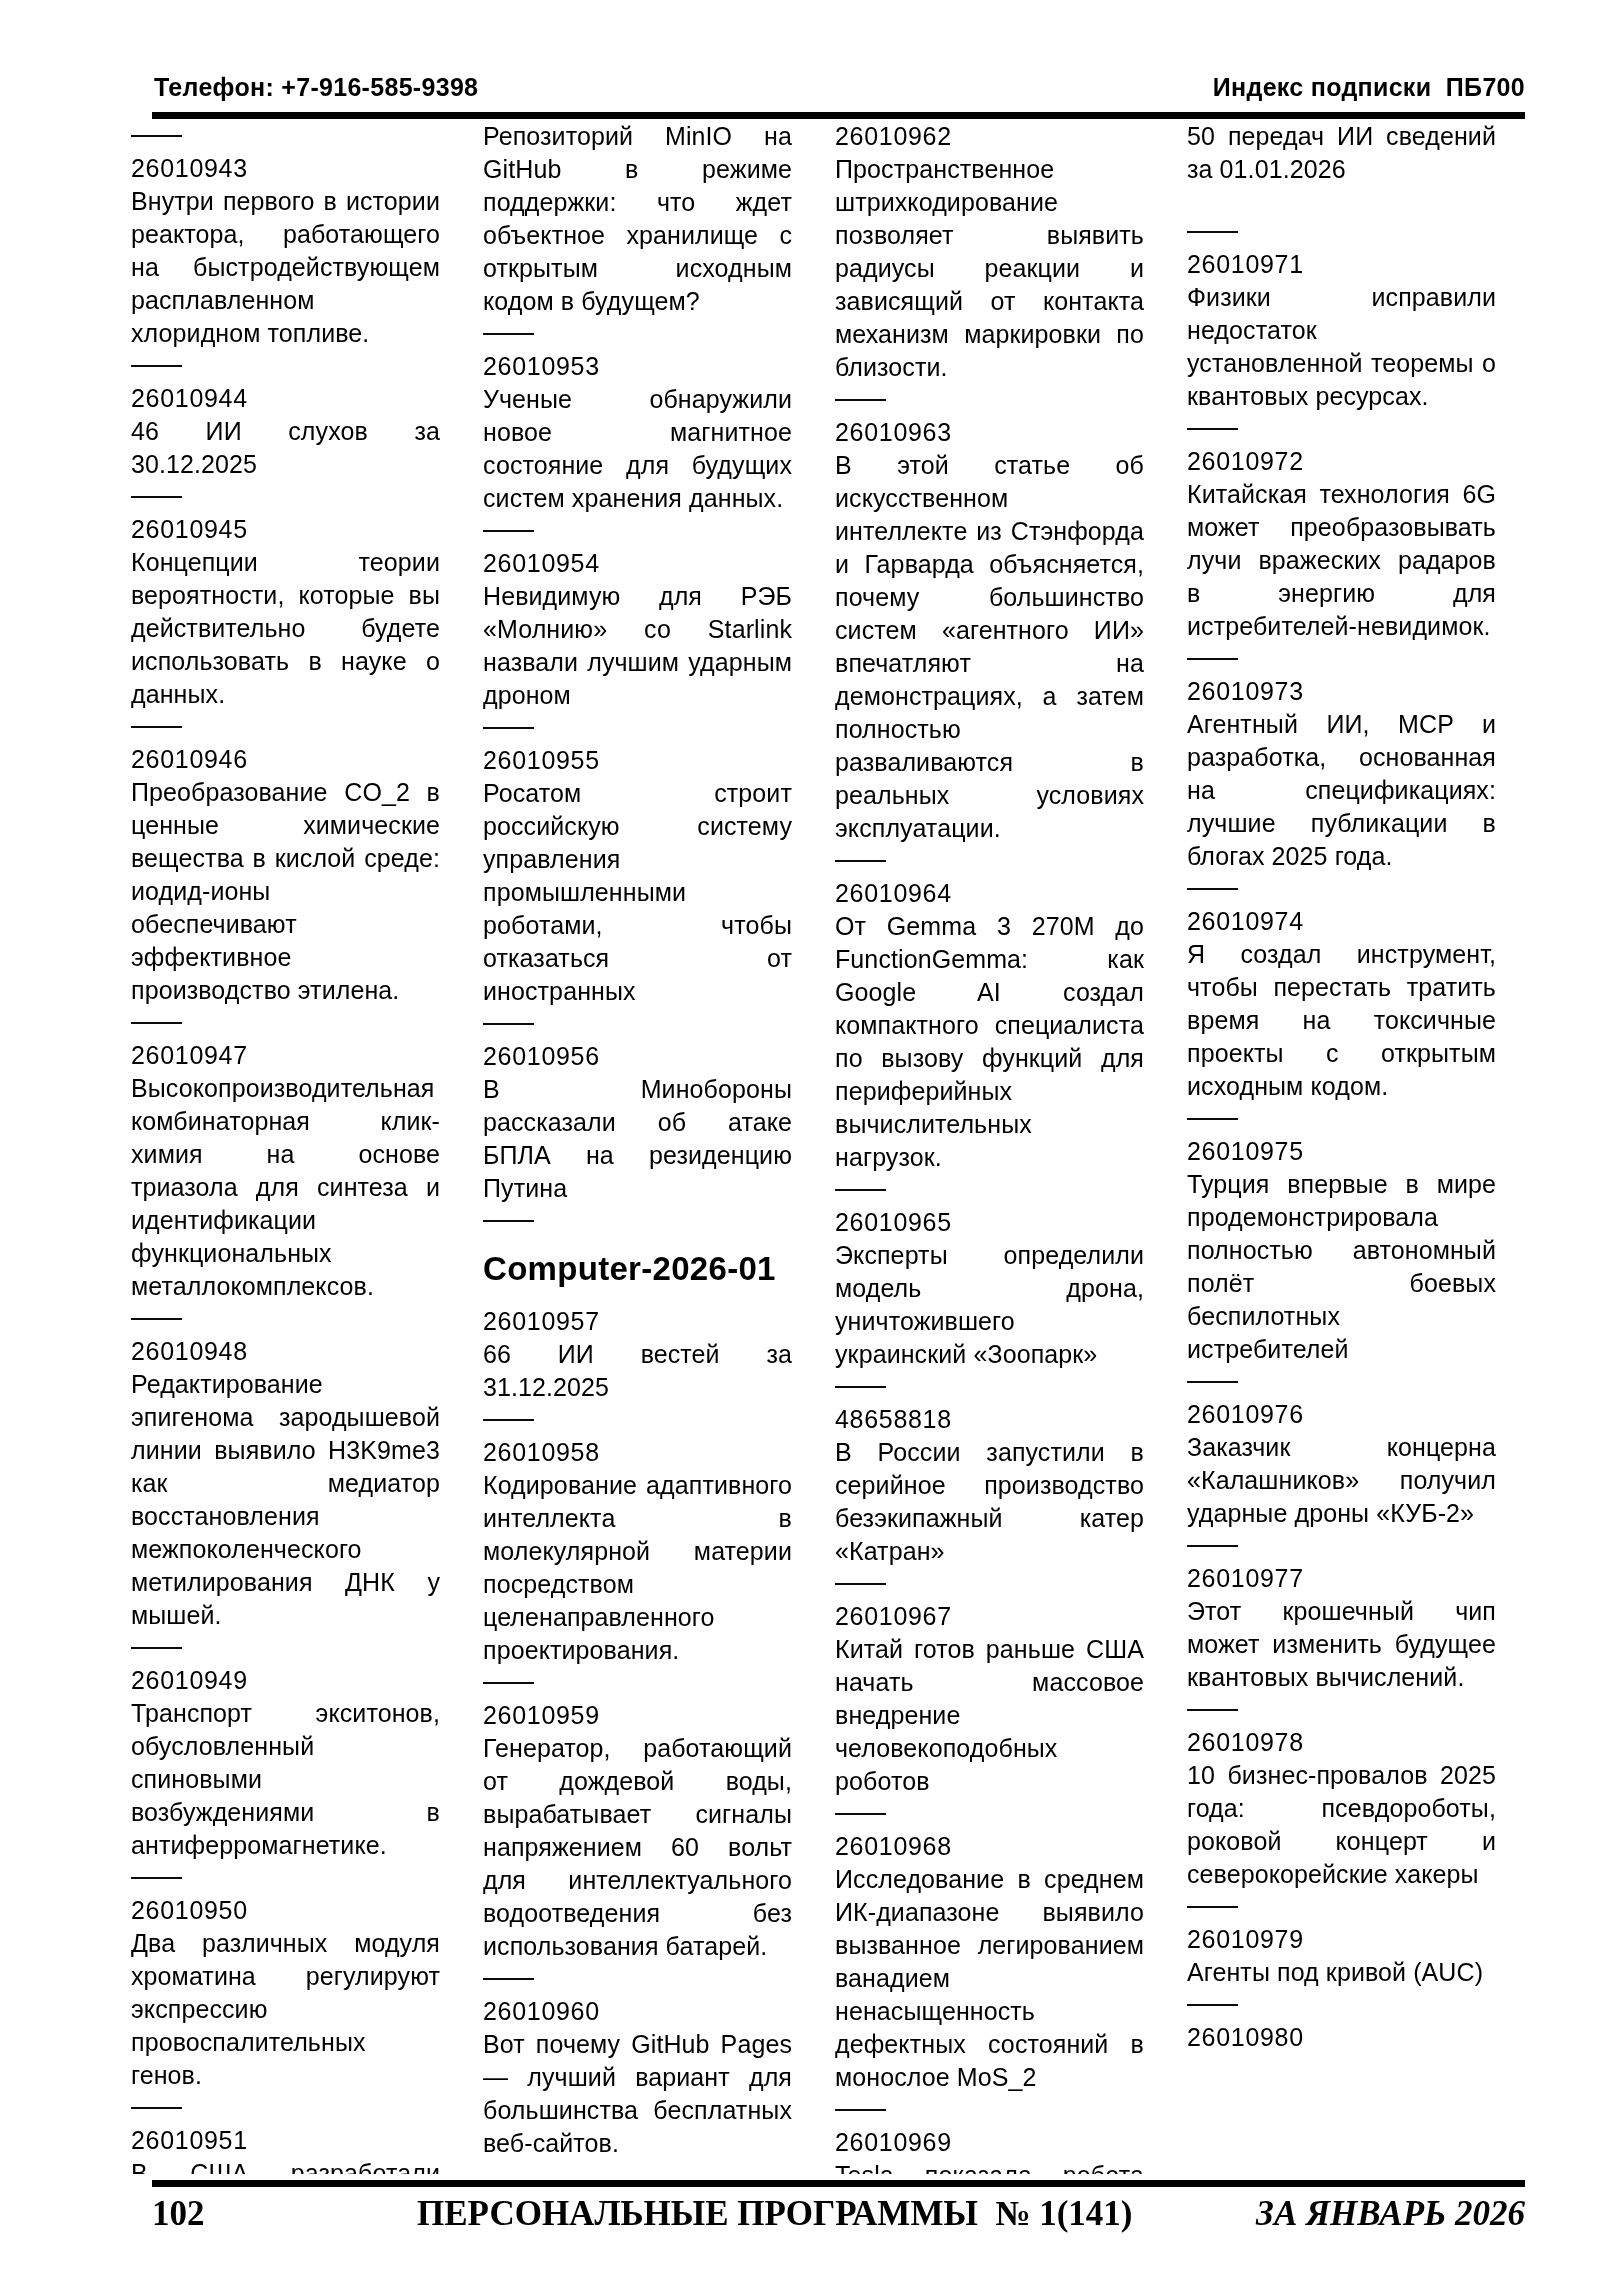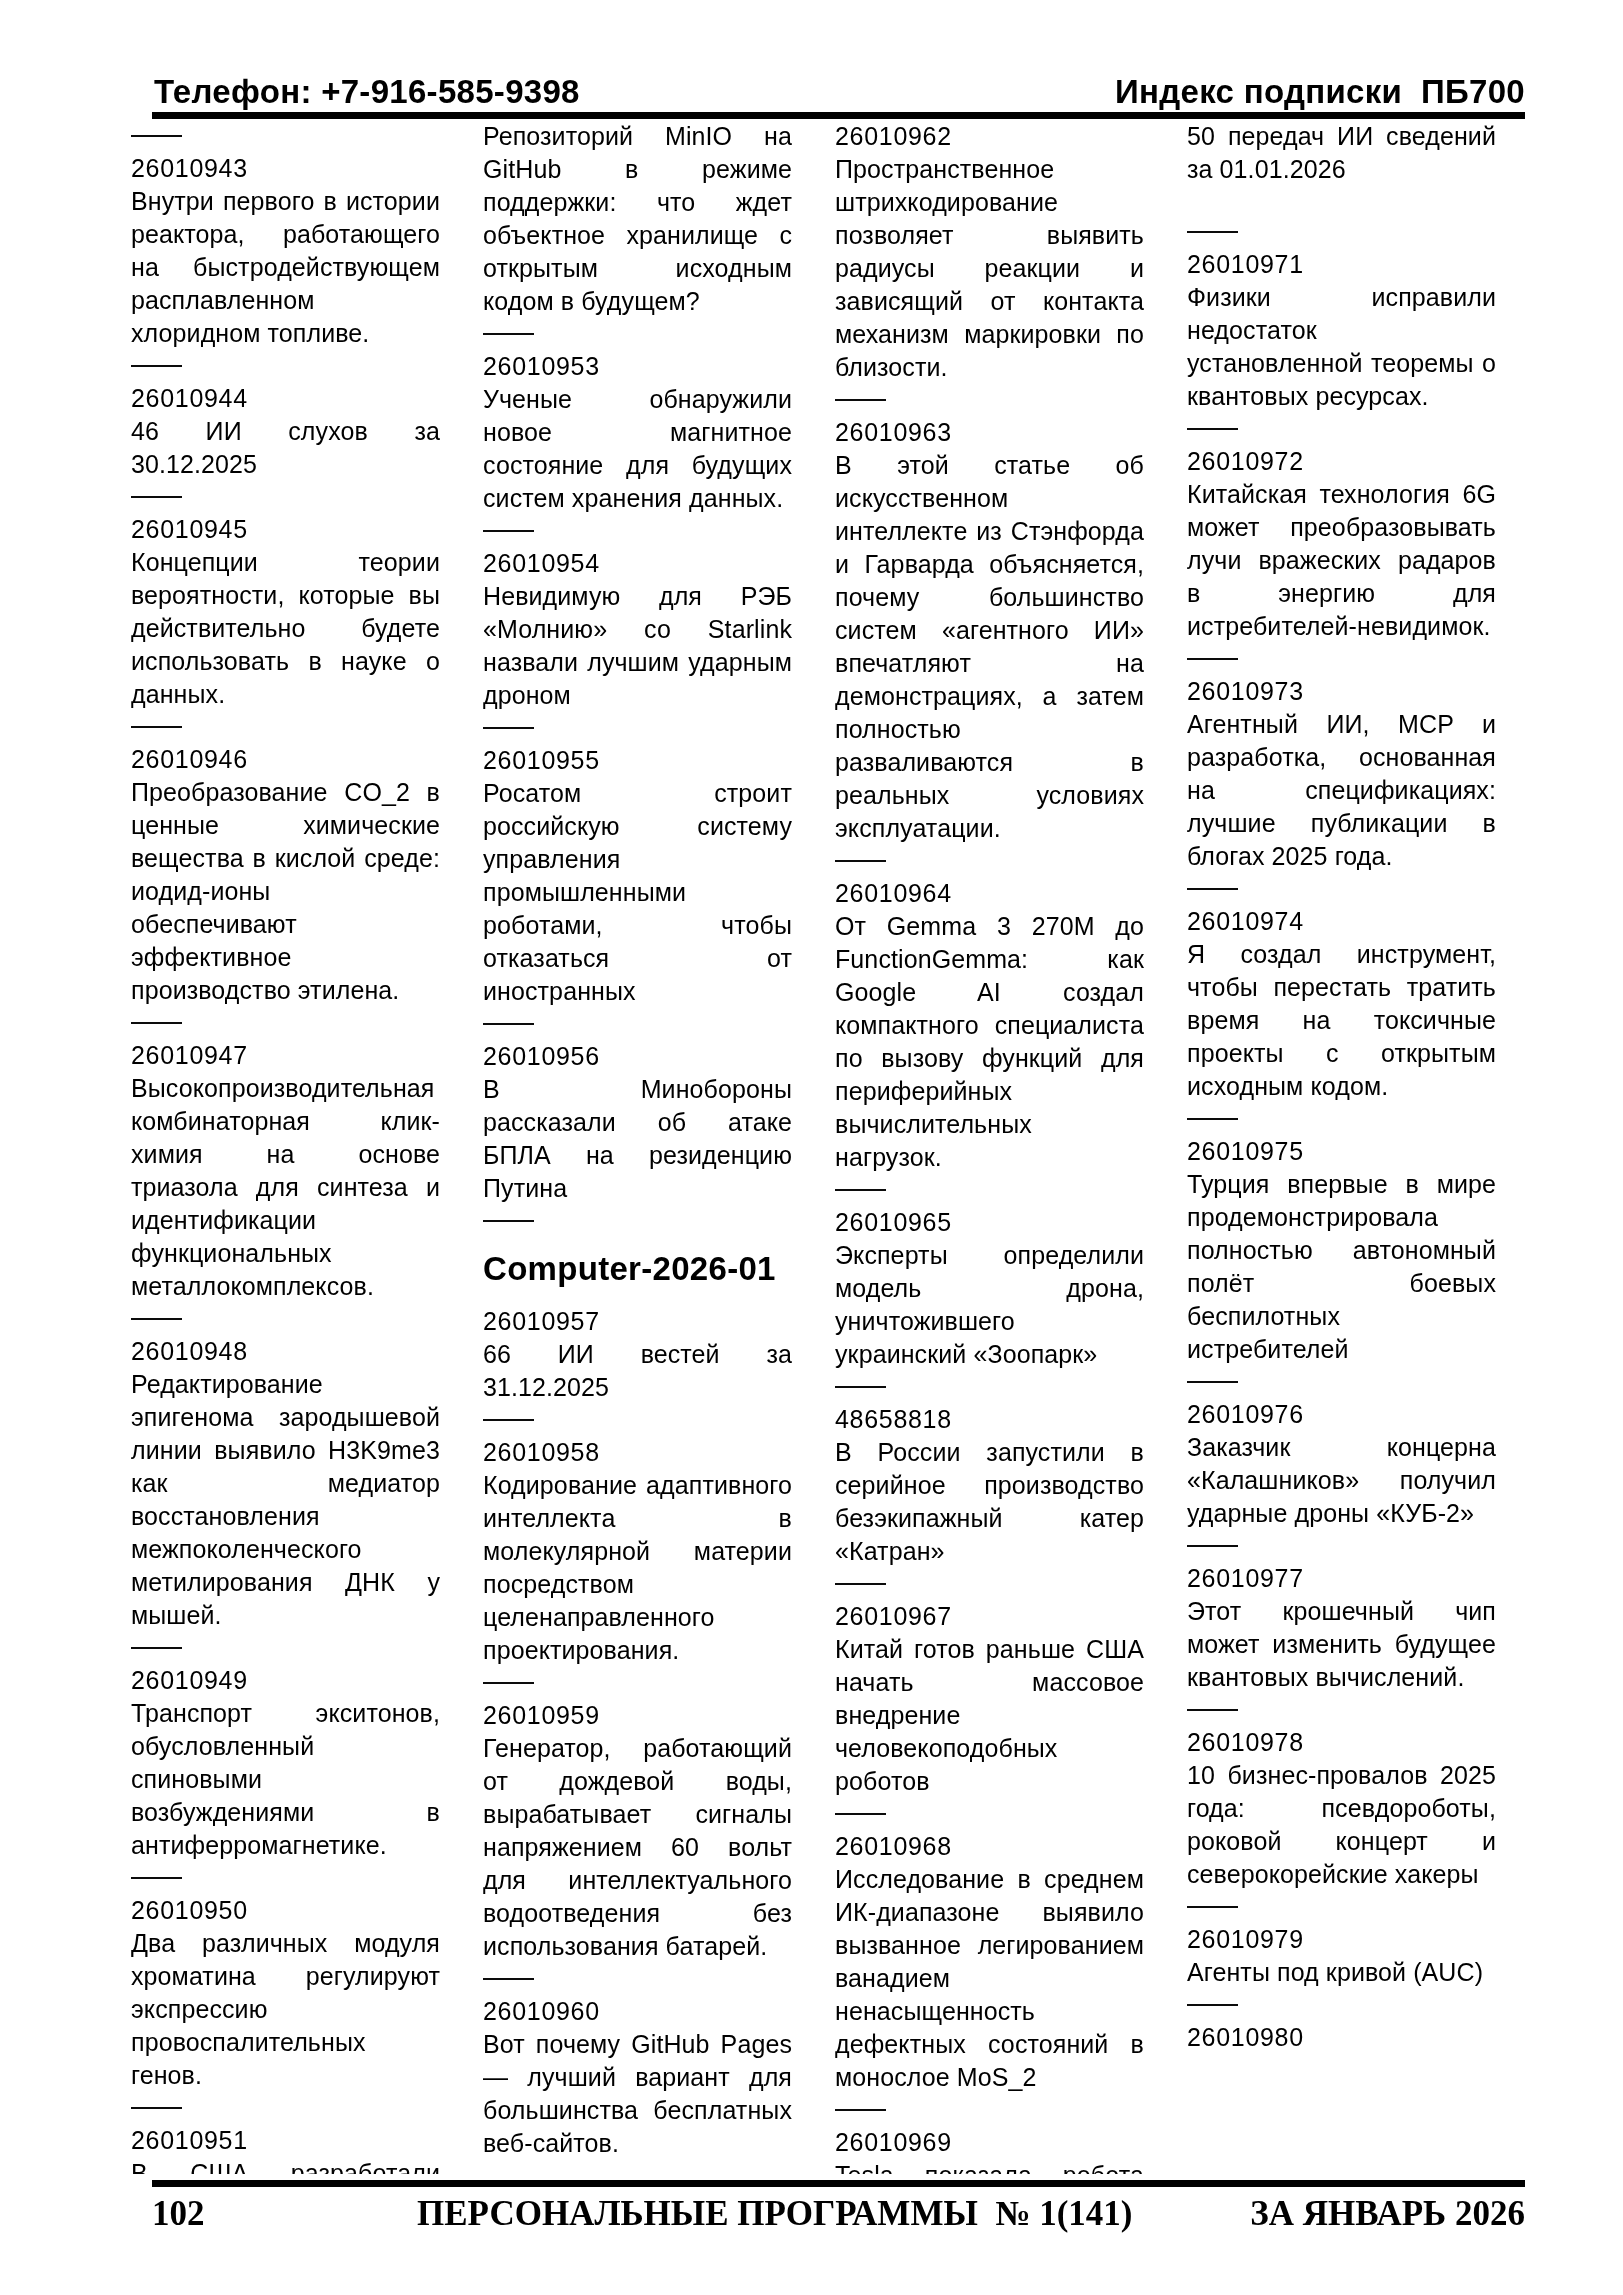--- a/index.html
+++ b/index.html
@@ -21,21 +21,21 @@
   }
   
   .header {
     position: absolute;
     top: 73px;
     left: 154px;
     width: 1371px;
     display: flex;
     justify-content: space-between;
     align-items: baseline;
-    font-size: 33px;
+    font-size: 25px;
     font-weight: bold;
     letter-spacing: 0.3px;
     white-space: pre;
   }
   .header-rule {
     position: absolute;
     top: 112px;
     left: 152px;
     width: 1373px;
     height: 6.5px;
@@ -98,21 +98,21 @@
     left: 152px;
     width: 1373px;
     height: 52px;
     font-family: "Liberation Serif", serif;
     font-weight: bold;
     font-size: 35px;
     white-space: pre;
   }
   .footer .page-num   { position: absolute; left: 0; top: 0; }
   .footer .journal    { position: absolute; left: 265px; top: 0; }
-  .footer .issue-date { position: absolute; right: 0; top: 0; }
+  .footer .issue-date { position: absolute; right: 0; top: 0; font-style: italic; }
 </style>
 </head>
 <body>
 
 <div class="page">
 
   <div class="header">
     <span>Телефон: +7-916-585-9398</span>
     <span>Индекс подписки  ПБ700</span>
   </div>

